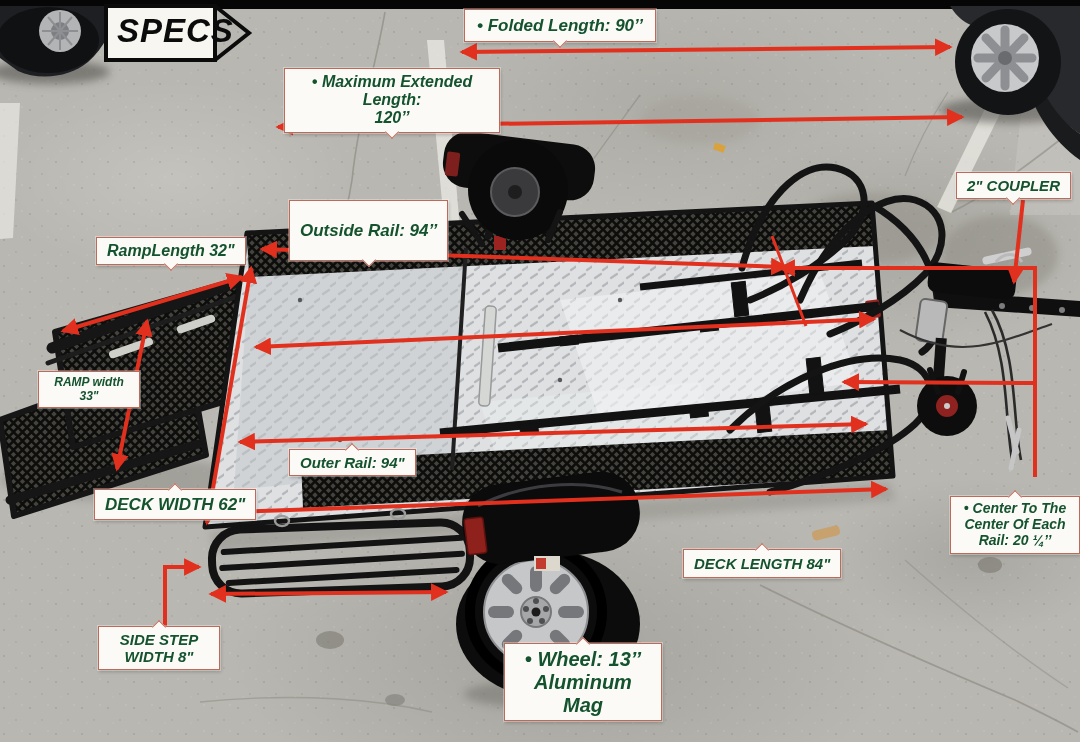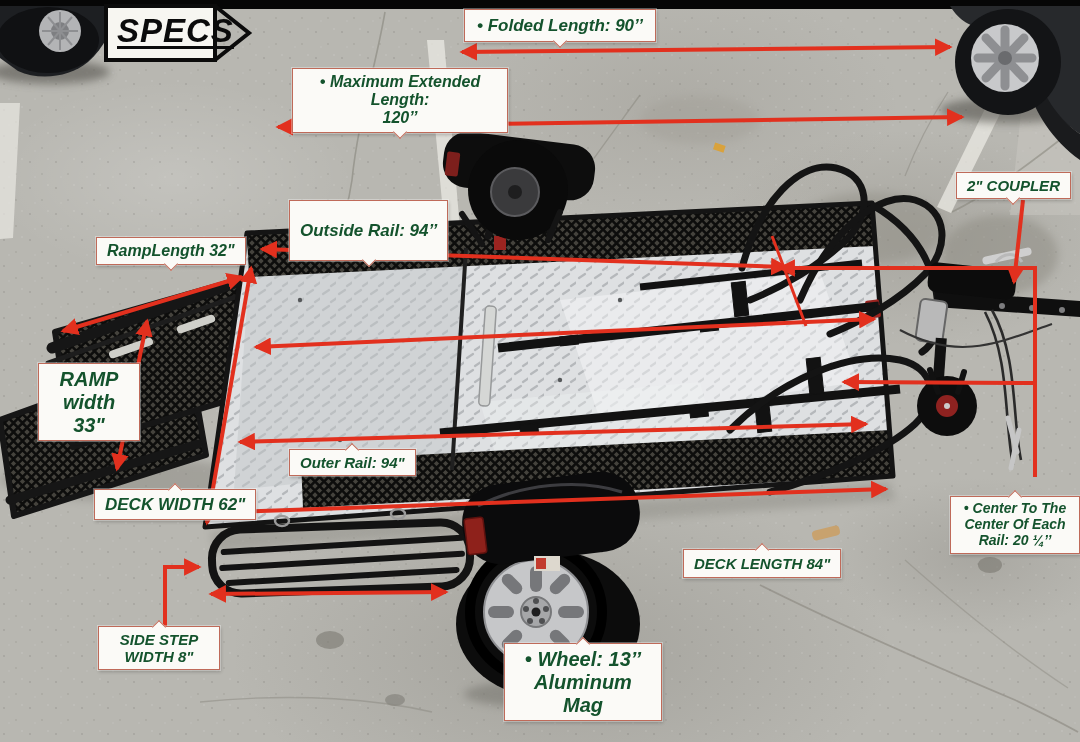--- a/index.html
+++ b/index.html
@@ -30,21 +30,21 @@
     content:"";position:absolute;left:50%;width:9px;height:9px;
     background:#fbfaf7;transform:translateX(-50%) rotate(45deg);
   }
   .notch-b::after{bottom:-5px;border-right:1px solid #bf6a59;border-bottom:1px solid #bf6a59;}
   .notch-t::after{top:-5px;border-left:1px solid #bf6a59;border-top:1px solid #bf6a59;}
   .no-notch::after{display:none;}
   .banner{position:absolute;left:103px;top:3px;width:150px;height:60px;z-index:6;}
   .banner .txt{
     position:absolute;left:14px;top:9px;
     font-size:33px;font-weight:bold;font-style:italic;color:#0b0b0b;
-    text-decoration:underline;text-decoration-thickness:3px;text-underline-offset:4px;
+    text-decoration-thickness:3px;text-underline-offset:4px;
     letter-spacing:1px;
   }
 </style>
 </head>
 <body>
 
 <div class="stage">
 
 <svg width="1080" height="742" viewBox="0 0 1080 742">
   <defs>
@@ -257,26 +257,26 @@
 
 <div class="banner">
   <svg width="150" height="60" viewBox="0 0 150 60">
     <rect x="3" y="3" width="109" height="54" fill="#f7f6f1" stroke="#0b0b0b" stroke-width="4"></rect>
     <path d="M112,3 L146,30 L112,57" fill="none" stroke="#0b0b0b" stroke-width="4" stroke-linejoin="miter"></path>
   </svg>
   <span class="txt">SPECS</span>
 </div>
 
 <div class="lbl notch-b" style="left:464px;top:9px;font-size:17px;padding:6px 12px;">•  Folded Length: 90’’</div>
-<div class="lbl notch-b" style="left:284px;top:68px;width:196px;font-size:16px;margin-left:8px;">•  Maximum Extended Length:
+<div class="lbl notch-b" style="left:284px;top:68px;width:196px;font-size:16px;">•  Maximum Extended Length:
 120’’</div>
 <div class="lbl notch-b" style="left:956px;top:172px;font-size:15px;padding:4px 10px;">2" COUPLER</div>
 <div class="lbl notch-b" style="left:289px;top:200px;font-size:17px;padding:20px 10px;">Outside Rail: 94’’</div>
 <div class="lbl notch-b" style="left:96px;top:237px;font-size:16px;padding:4px 10px;">RampLength 32"</div>
-<div class="lbl no-notch" style="left:38px;top:363px;width:82px;font-size:20px;">RAMP width
+<div class="lbl no-notch" style="left:38px;top:371px;width:82px;font-size:12px;">RAMP width
 33"</div>
 <div class="lbl notch-t" style="left:289px;top:449px;font-size:15px;padding:4px 10px;">Outer Rail: 94"</div>
 <div class="lbl notch-t" style="left:94px;top:489px;font-size:17px;padding:5px 10px;">DECK WIDTH 62"</div>
 <div class="lbl notch-t" style="left:950px;top:486px;width:112px;font-size:14px;padding:4px 8px;margin-top:10px;">•  Center To The
 Center Of Each
 Rail: 20 ¼’’</div>
 <div class="lbl notch-t" style="left:683px;top:549px;font-size:15px;padding:5px 10px;">DECK LENGTH 84"</div>
 <div class="lbl notch-t" style="left:98px;top:626px;width:102px;font-size:15px;">SIDE STEP
 WIDTH 8"</div>
 <div class="lbl notch-t" style="left:504px;top:643px;width:138px;font-size:20px;">•  Wheel: 13’’

